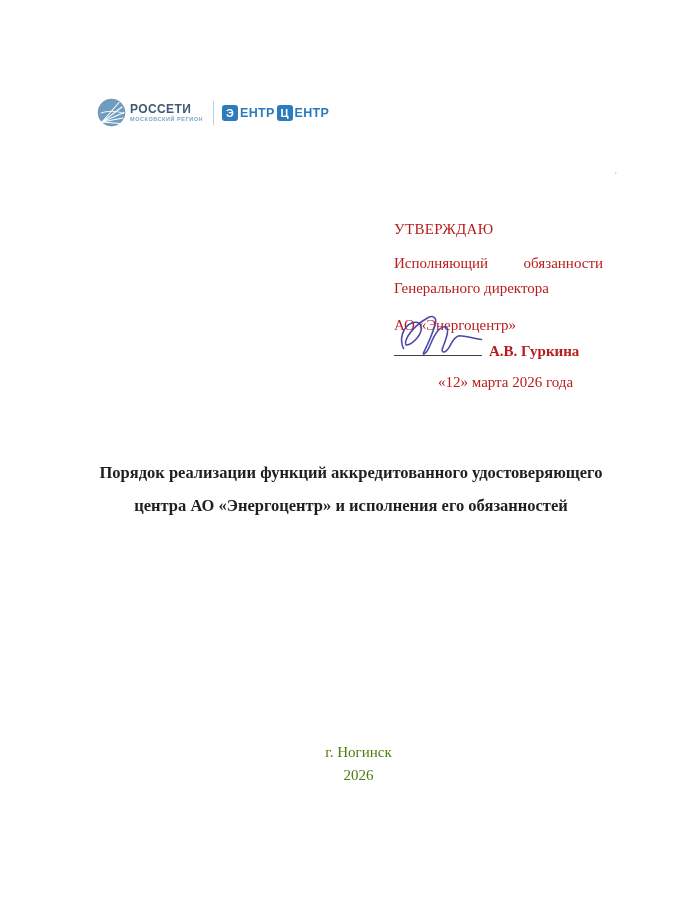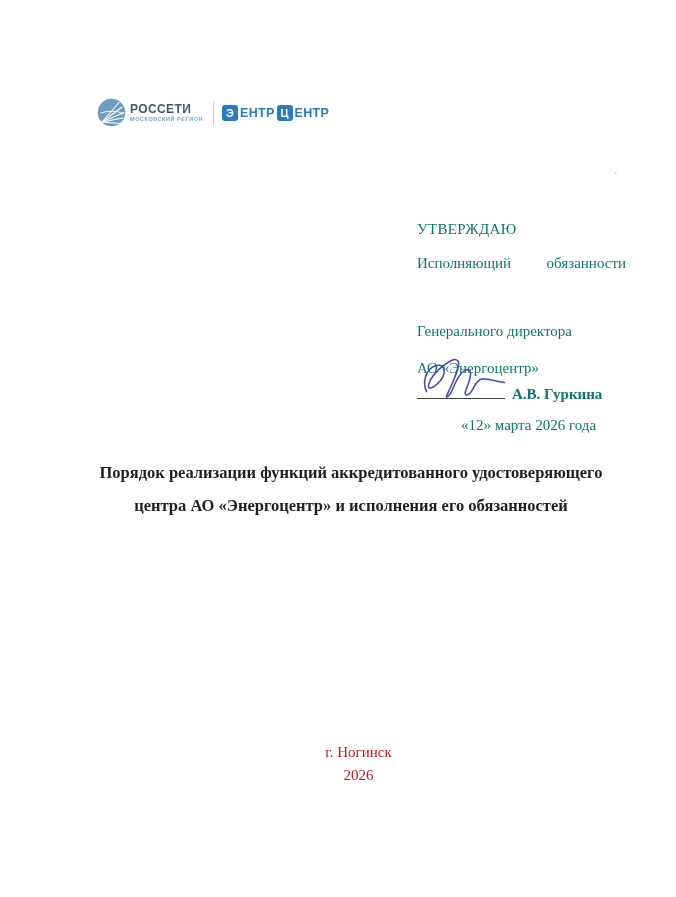--- a/index.html
+++ b/index.html
@@ -54,34 +54,34 @@
   .address .addr-line.contact-web{font-weight:600;color:#3a3a3a;}
 
   .scan-artifact{
     position:absolute;left:615px;top:170px;
     font-size:9px;color:#b9b9b9;
     font-family:"Liberation Sans",sans-serif;
   }
 
   
   .approval{
-    position:absolute;left:417px;top:221px;width:209px;
-    font-size:15px;color:#0f766e;
+    position:absolute;left:394px;top:221px;width:209px;
+    font-size:15px;color:#b91c1c;
   }
   .approval-heading{
     margin:0 0 13px 0;font-size:15px;font-weight:normal;
     letter-spacing:0.3px;
   }
   .approval-line-justify{
     line-height:25px;
     text-align:justify;
     -moz-text-align-last:justify;
     text-align-last:justify;
   }
-  .approval-line{line-height:25px;margin-top:43px;}
+  .approval-line{line-height:25px;}
   .approval-company{margin-top:12px;line-height:25px;}
   .signature-row{
     position:relative;margin-top:0;height:22px;
     white-space:nowrap;
     font-weight:bold;
   }
   .signature-line{
     display:inline-block;width:88px;
     border-bottom:1px solid #3f3f3f;
     height:17px;vertical-align:baseline;
@@ -99,21 +99,21 @@
     position:absolute;left:86px;right:60px;top:456px;
     text-align:center;
     font-weight:bold;font-size:16.5px;line-height:33px;
     color:#1f1f1f;
   }
 
   
   .footer{
     position:absolute;left:97px;right:56px;top:741px;
     text-align:center;font-size:15px;line-height:23px;
-    color:#b91c1c;
+    color:#4d7c0f;
   }
 </style>
 </head>
 <body>
 
 <div class="page">
 
   <div class="logos">
     <div class="rosseti">
       <svg width="29" height="29" viewBox="0 0 29 29">

